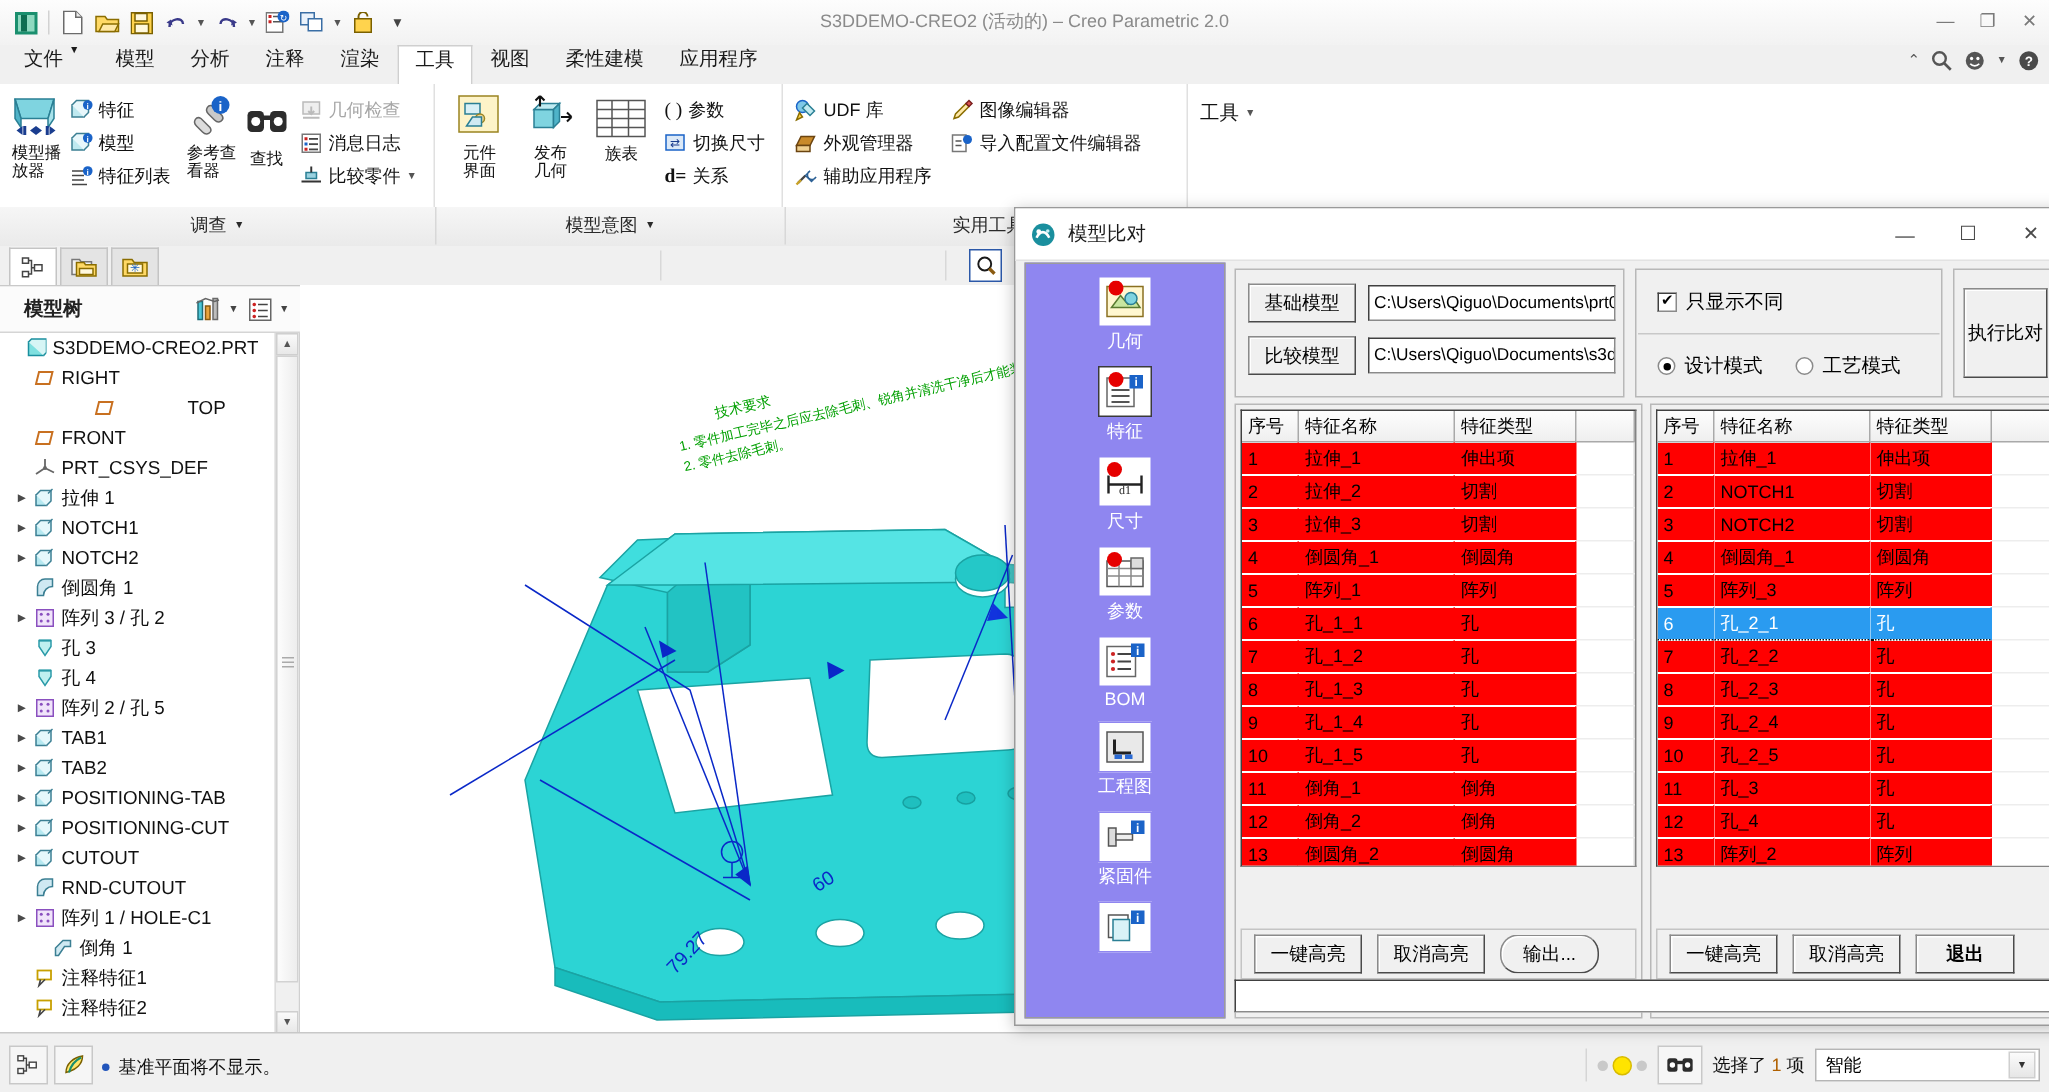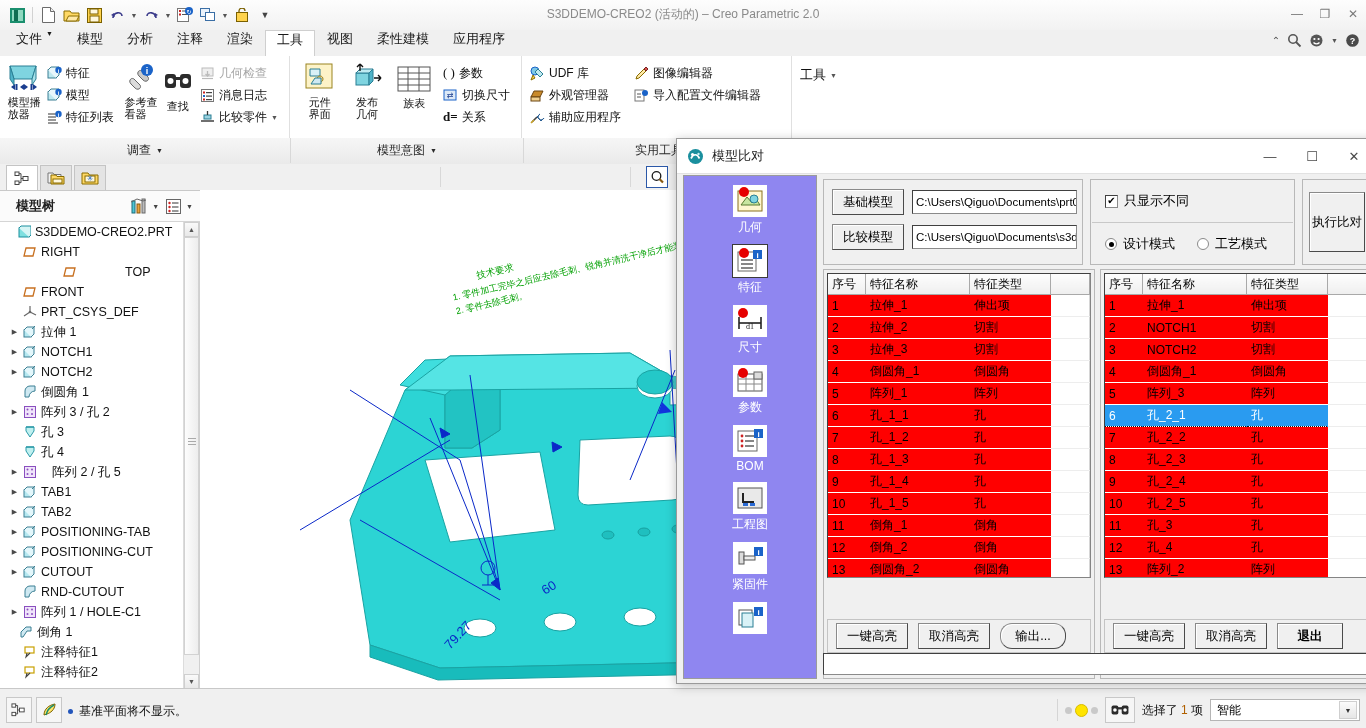--- a/index.html
+++ b/index.html
@@ -786,21 +786,21 @@
               <svg width="14" height="14" viewBox="0 0 14 14">
                 <rect x="1.5" y="1.5" width="11" height="11" fill="#f0e4fa" stroke="#8a4fbf"></rect>
                 <g fill="#8a4fbf">
                   <circle cx="4.5" cy="4.5" r="1"></circle>
                   <circle cx="9" cy="4.5" r="1"></circle>
                   <circle cx="4.5" cy="9" r="1"></circle>
                   <circle cx="9" cy="9" r="1"></circle>
                 </g>
               </svg>
             </span>
-            <span style="margin-left:14px;">阵列 2 / 孔 5</span>
+            <span style="margin-left:3px;">阵列 2 / 孔 5</span>
           </div>
           <div class="trow" style="padding-left: 8px;">
             <span class="tarrow">▶</span>
             <span class="ticon">
               <svg width="14" height="14" viewBox="0 0 14 14">
                 <rect x="1" y="5" width="7" height="7" fill="#b6e8f0" stroke="#3b7f93"></rect>
                 <path d="M1 5l3-3h7v7l-3 3" fill="#e4f7fb" stroke="#3b7f93"></path>
                 <path d="M9 4l3-3" stroke="#3b7f93"></path>
               </svg>
             </span>
@@ -867,21 +867,21 @@
                 <g fill="#8a4fbf">
                   <circle cx="4.5" cy="4.5" r="1"></circle>
                   <circle cx="9" cy="4.5" r="1"></circle>
                   <circle cx="4.5" cy="9" r="1"></circle>
                   <circle cx="9" cy="9" r="1"></circle>
                 </g>
               </svg>
             </span>
             <span style="margin-left:3px;">阵列 1 / HOLE-C1</span>
           </div>
-          <div class="trow" style="padding-left: 4px;">
+          <div class="trow" style="padding-left: 20px;">
             <span class="tarrow"></span>
             <span class="ticon">
               <svg width="14" height="14" viewBox="0 0 14 14">
                 <path d="M2 12V7l5-5h5v4H8l-4 6z" fill="#cfe9f2" stroke="#3b7f93"></path>
               </svg>
             </span>
             <span style="margin-left:3px;">倒角 1</span>
           </div>
           <div class="trow" style="padding-left: 8px;">
             <span class="tarrow"></span>

